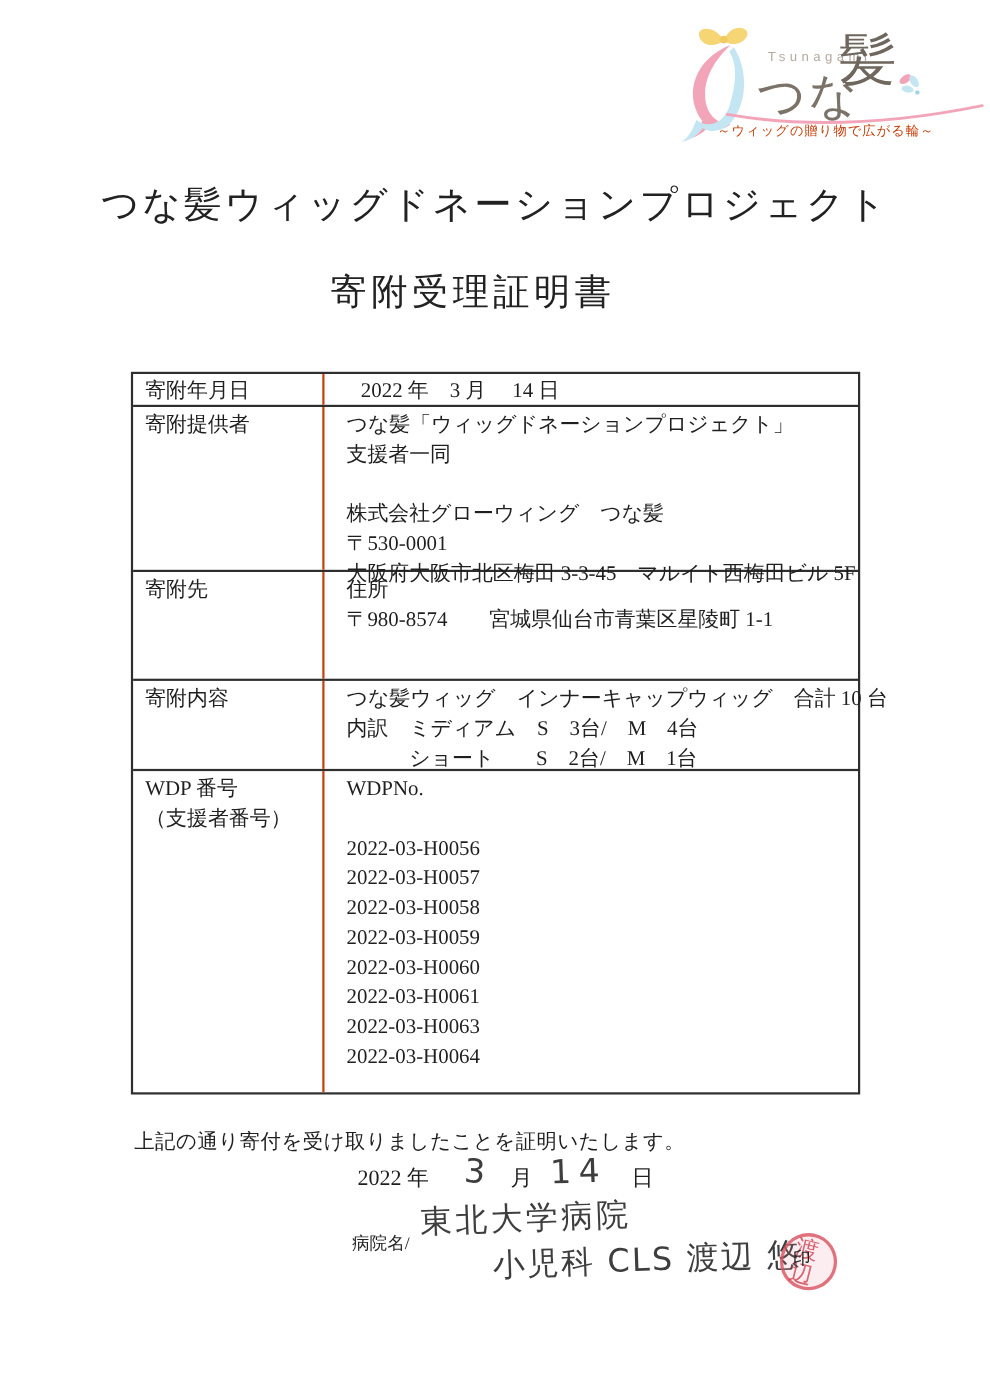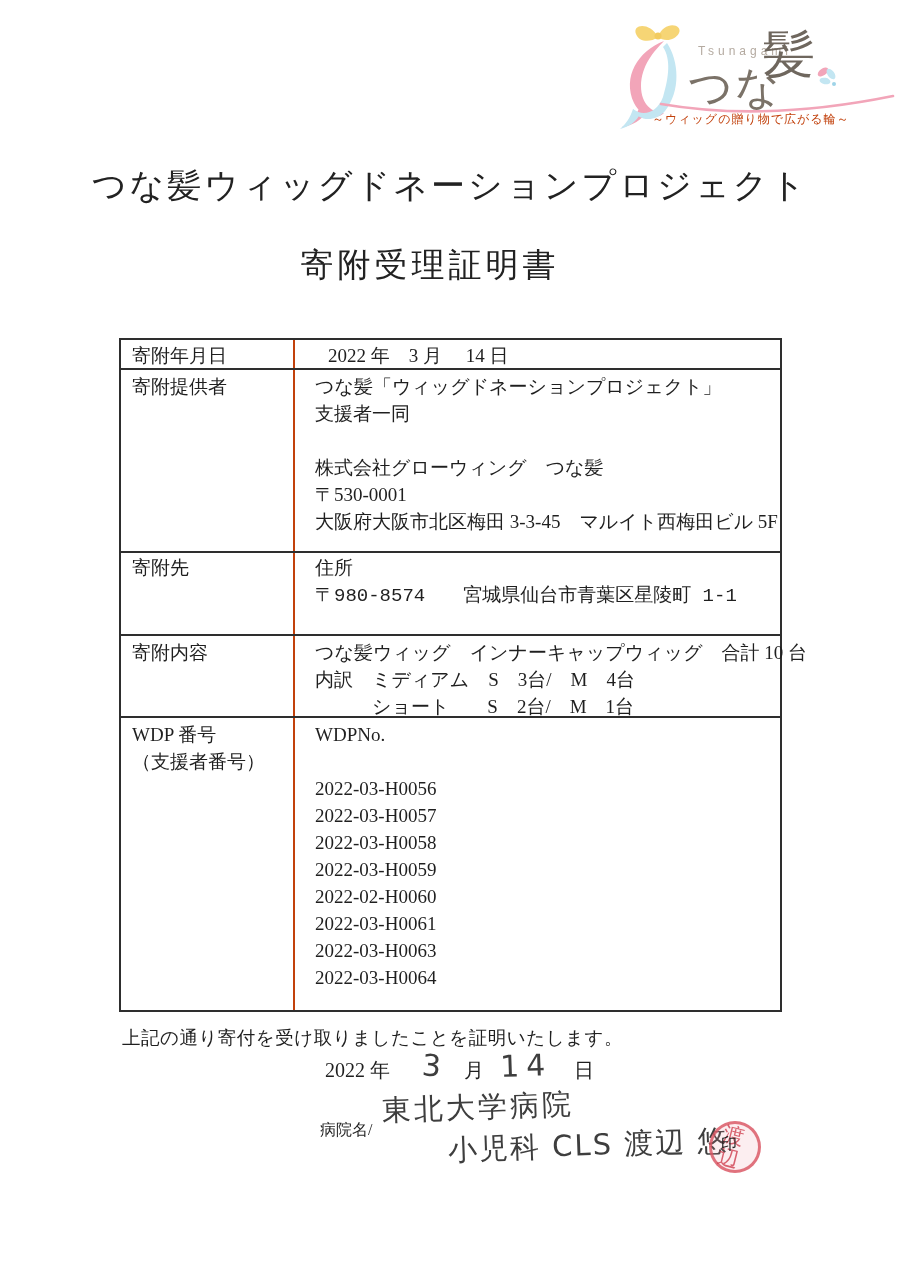--- a/index.html
+++ b/index.html
@@ -31,22 +31,22 @@
           box-sizing:border-box;background:#fff;}
   .trow{display:flex;border-bottom:2px solid #2e2e2e;box-sizing:border-box;}
   .trow:last-child{border-bottom:none;}
   .lcell{width:174px;border-right:2px solid #c2410c;box-sizing:border-box;
          padding:3px 4px 0 11px;flex:none;}
   .vcell{flex:1;padding:3px 4px 0 20px;box-sizing:border-box;}
   .line{height:27px;line-height:27px;font-size:19px;white-space:pre;}
   .row-0{height:30px;}
   .row-0 .line{height:28px;line-height:26px;}
   .row-0 .vcell .line{padding-left:13px;}
-  .row-1{height:183px;}
-  .row-2{height:83px;font-family:Liberation Mono, monospace;}
+  .row-1{height:150px;}
+  .row-2{height:99px;}
   .row-3{height:82px;}
   .row-4{height:292px;}
   
   .certify{position:absolute;left:122px;top:1025px;font-size:18.5px;letter-spacing:.5px;white-space:pre;}
   .dateline{position:absolute;left:320px;top:1050px;width:320px;height:48px;}
   .dateline .pr{position:absolute;font-size:20px;top:7px;}
   .hand{font-family:"DejaVu Sans",sans-serif;color:#3e3e3e;}
   .d-y{left:5px;}
   .d-m-hand{position:absolute;left:102px;top:-2px;font-size:30px;transform:rotate(4deg);}
   .d-m{left:144px;}
@@ -139,21 +139,21 @@
         <div class="line">WDP 番号</div>
         <div class="line">（支援者番号）</div>
       </div>
       <div class="vcell">
         <div class="line">WDPNo.</div>
         <div class="line"></div>
         <div class="line">2022-03-H0056</div>
         <div class="line">2022-03-H0057</div>
         <div class="line">2022-03-H0058</div>
         <div class="line">2022-03-H0059</div>
-        <div class="line">2022-02-H0060</div>
+        <div class="line">2022-03-H0060</div>
         <div class="line">2022-03-H0061</div>
         <div class="line">2022-03-H0063</div>
         <div class="line">2022-03-H0064</div>
       </div>
     </div>
   </div>
 
 <div class="certify">上記の通り寄付を受け取りましたことを証明いたします。</div>
 
 <div class="dateline">

